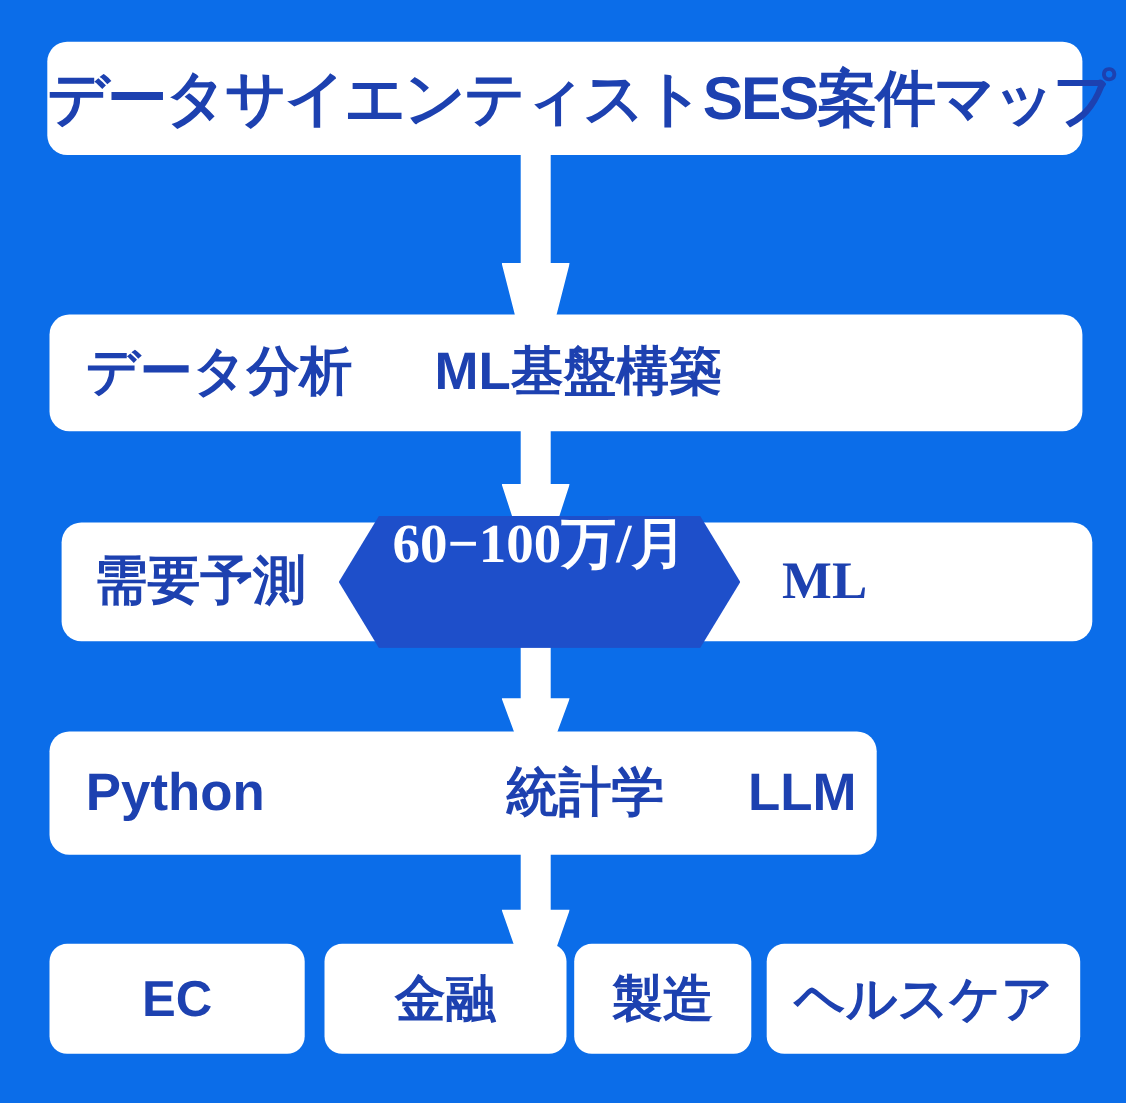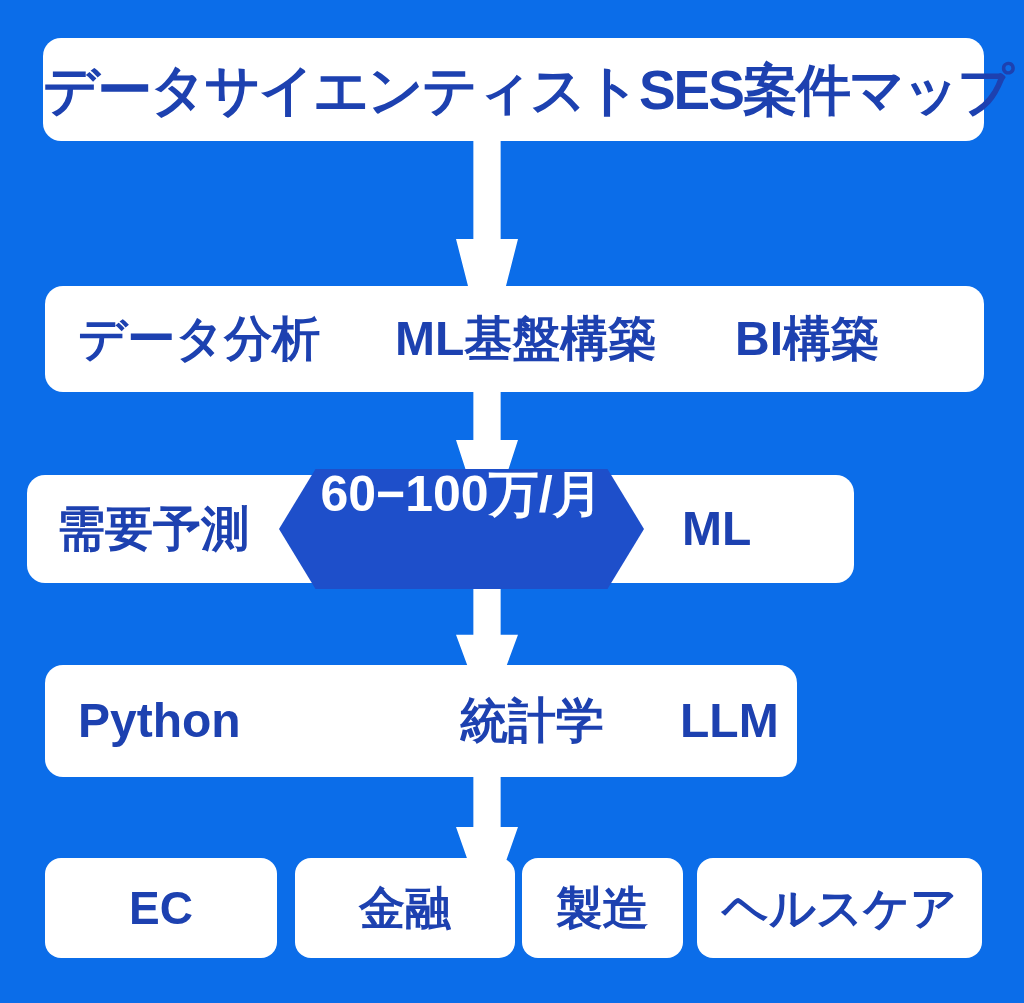--- a/index.html
+++ b/index.html
@@ -28,21 +28,21 @@
     font-weight: bold;
     white-space: nowrap;
     line-height: 1;
   }
   .title-card   { left:43px;  top:38px;  width:941px; height:103px; }
   .title-card .label {
     left:0; right:0; text-align:center;
     font-size:55px; letter-spacing:-2px;
   }
   .service-card { left:45px;  top:286px; width:939px; height:106px; }
-  .demand-card  { left:27px;  top:475px; width:827px; height:108px; }
+  .demand-card  { left:56px;  top:475px; width:937px; height:108px;font-family:Liberation Serif, serif; }
   .skill-card   { left:45px;  top:665px; width:752px; height:112px; }
   .row-text { font-size:48px; }
 
   .arrow {
     position:absolute;
     left:456px; width:62px;
     background: var(--arrow, #ffffff);
     z-index:1;
   }
   .a1 { top:140px; height:150px;
@@ -100,21 +100,20 @@
   </div>
 
   <div class="arrow a1"></div>
   <div class="arrow a2"></div>
   <div class="arrow a3"></div>
   <div class="arrow a4"></div>
 
   <div class="card service-card">
     <div class="label row-text" style="left:350px">ML基盤構築</div>
     <div class="label row-text" style="left:33px">データ分析</div>
-    <div class="label row-text" style="left:690px">BI構築</div>
   </div>
 
   <div class="card demand-card">
     <div class="label row-text" style="left:30px">需要予測</div>
     <div class="hexagon">
       <div class="badge-text">60−100万/月</div>
     </div>
     <div class="label row-text" style="left:655px">ML</div>
   </div>
 

